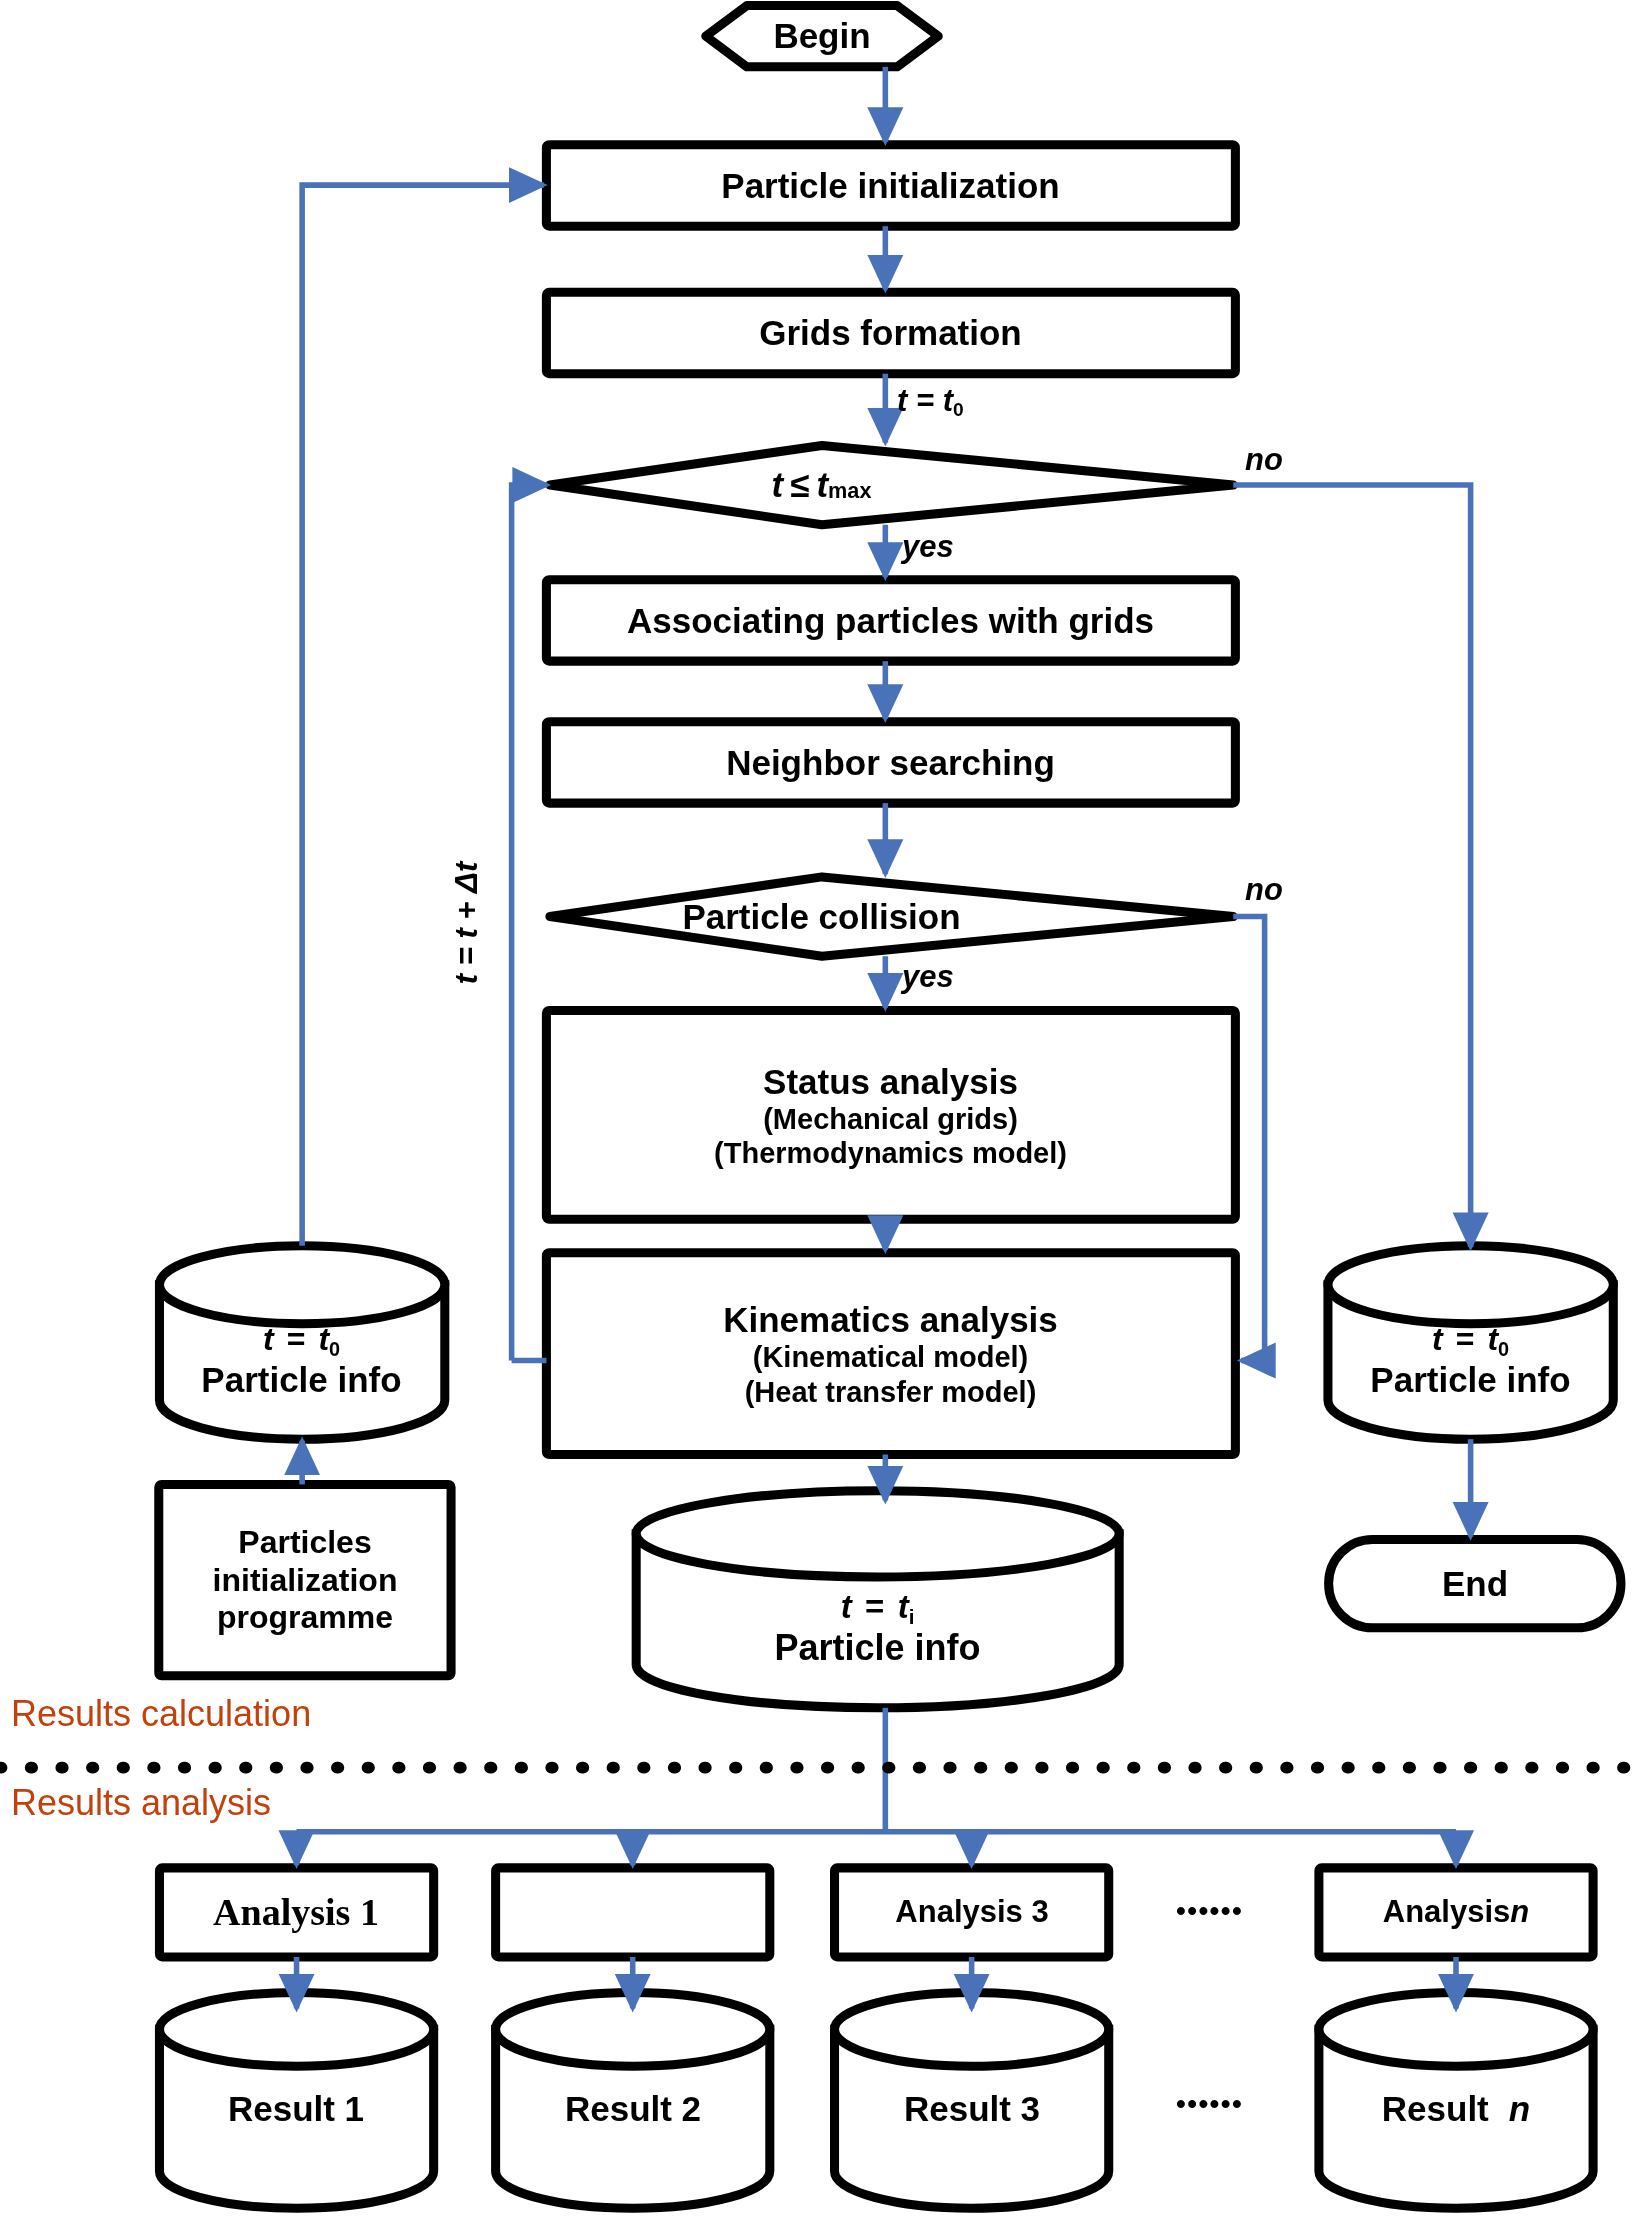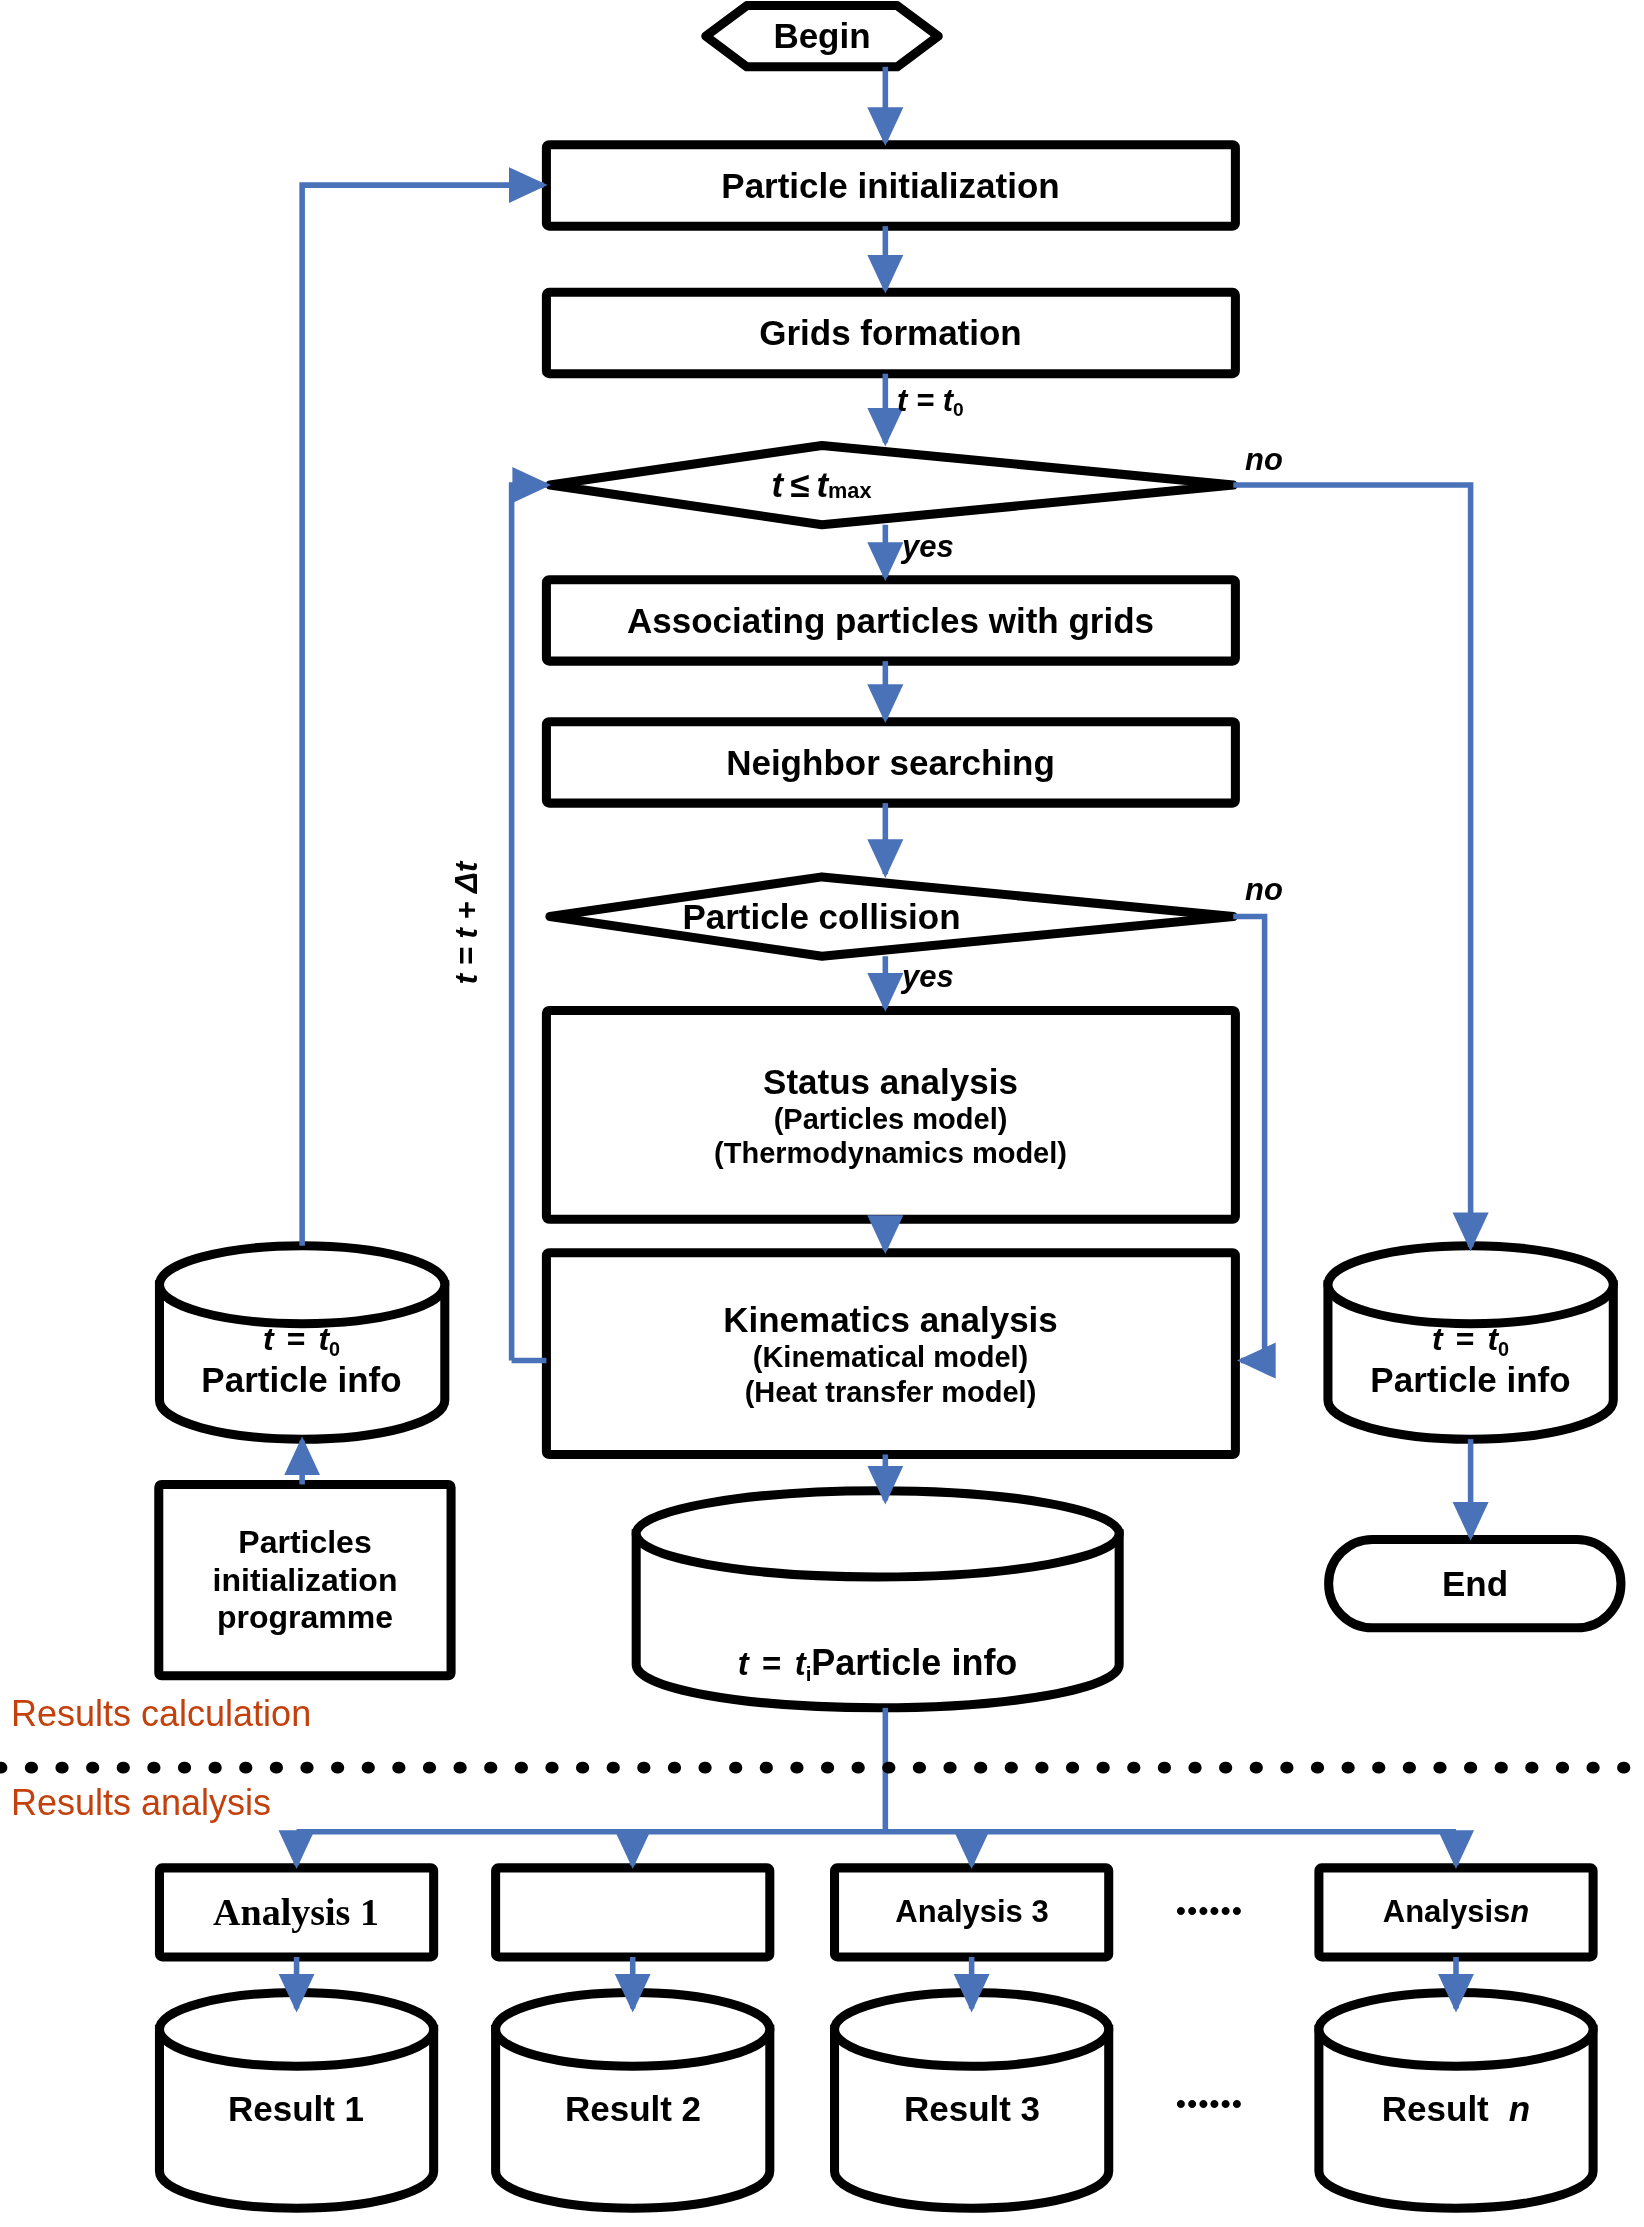--- a/index.html
+++ b/index.html
@@ -143,21 +143,21 @@
   </div>
 
   <div class="lbl" style="left:546px;top:580px;width:689px;height:81px;font-size:35px;">Associating particles with grids</div>
 
   <div class="lbl" style="left:626px;top:892px;width:391px;height:50px;font-size:35px;">Particle collision</div>
 
   <div class="lbl" style="left:546px;top:722px;width:689px;height:81px;font-size:35px;">Neighbor searching</div>
 
   <div class="lbl" style="left:546px;top:1011px;width:689px;height:209px;font-size:32px;flex-direction:column;">
     <div style="font-size:35px;">Status analysis</div>
-    <div style="font-size:29px;">(Particles model)</div>
+    <div style="font-size:29px;">(Mechanical grids)</div>
     <div style="font-size:29px;">(Thermodynamics model)</div>
   </div>
 
   <div class="lbl" style="left:546px;top:1253px;width:689px;height:202px;font-size:32px;flex-direction:column;">
     <div style="font-size:35px;">Kinematics analysis</div>
     <div style="font-size:29px;">(Kinematical model)</div>
     <div style="font-size:29px;">(Heat transfer model)</div>
   </div>
 
   <div class="lbl" style="left:159px;top:1309px;width:285px;height:104px;font-size:31px;flex-direction:column;">
@@ -171,21 +171,21 @@
 
   <div class="lbl" style="left:1328px;top:1309px;width:285px;height:104px;font-size:31px;flex-direction:column;">
     <div style="font-size:32px;">
       <span class="it">t</span>
       <span style="padding:0 4.2px;">=</span>
       <span class="it">t</span><sub>0</sub>
     </div>
     <div style="font-size:35px;">Particle info</div>
   </div>
 
-  <div class="lbl" style="left:636px;top:1573px;width:483px;height:111px;font-size:31px;flex-direction:row;align-items:flex-end;">
+  <div class="lbl" style="left:636px;top:1573px;width:483px;height:111px;font-size:31px;flex-direction:column;">
     <div style="font-size:33px;">
       <span class="it">t</span>
       <span style="padding:0 4.2px;">=</span>
       <span class="it">t</span><sub>i</sub>
     </div>
     <div style="font-size:36px;">Particle info</div>
   </div>
 
   <div class="lbl" style="left:159px;top:1485px;width:292px;height:191px;font-size:32px;flex-direction:column;">
     <div>Particles</div>

